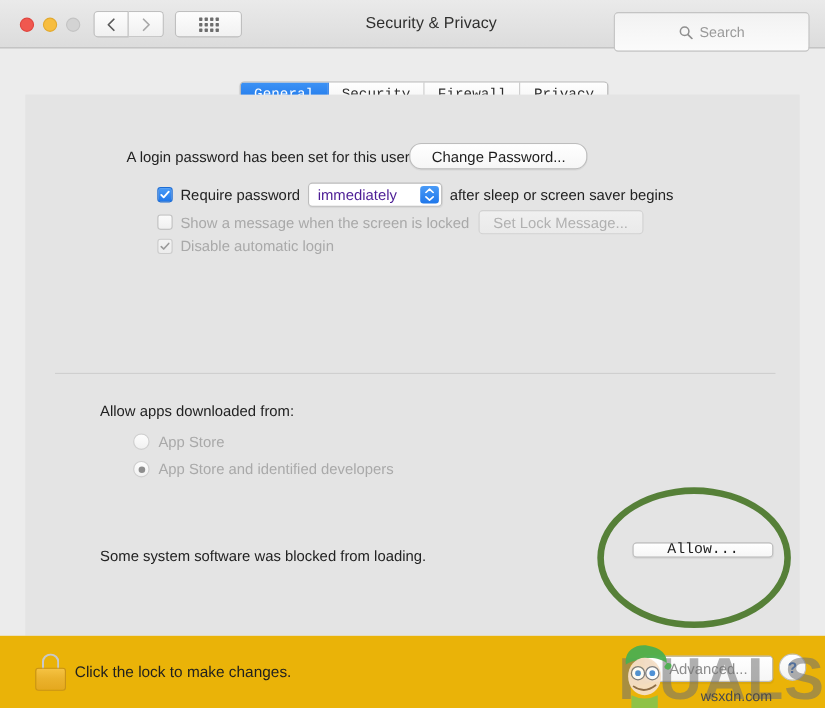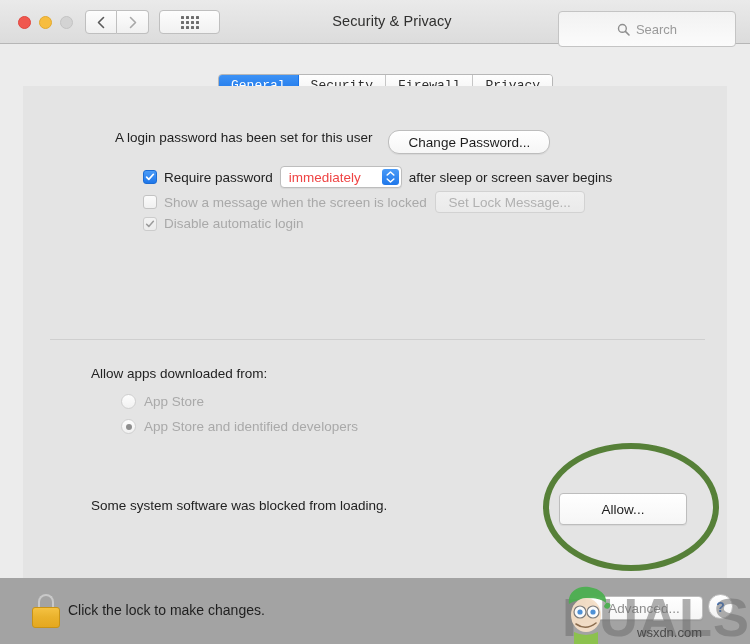--- a/index.html
+++ b/index.html
@@ -159,22 +159,22 @@
     width: 704px;
     height: 492px;
     background: #e4e4e4;
     box-sizing: border-box;
   }
 
   .row-password {
     position: absolute;
     left: 92px; top: 44px;
     display: flex;
-    align-items: flex-start;
-    gap: 16px;
+    align-items: center;
+    gap: 0;
   }
   .lbl { font-size: 13.5px; color: #222; }
 
   .btn {
     background: linear-gradient(to bottom, #ffffff, #f6f6f6);
     border: 1px solid #bdbdbd;
     border-radius: 4px;
     font-size: 13.5px;
     color: #1d1d1d;
     font-family: "Liberation Sans", sans-serif;
@@ -237,21 +237,21 @@
     background: #ffffff;
     border: 1px solid #bdbdbd;
     border-radius: 4px;
     box-sizing: border-box;
     display: flex;
     align-items: center;
     box-shadow: 0 1px 1px rgba(0,0,0,0.06);
   }
   .popup-value {
     font-size: 13.5px;
-    color: #ef4444;
+    color: #4c1d95;
     padding-left: 8px;
   }
   .popup-stepper {
     position: absolute;
     right: 2px; top: 2px;
     width: 17px; height: 16px;
     background: linear-gradient(to bottom, #4a9bf7, #1f77ea);
     border-radius: 3px;
     display: flex;
     flex-direction: column;
@@ -305,41 +305,41 @@
   .radio-label { font-size: 13.5px; color: #a9a9a9; }
 
   .blocked-row {
     position: absolute;
     left: 68px; top: 412px;
     font-size: 13.5px;
     color: #222;
   }
   .btn-allow {
     position: absolute;
-    left: 536px; top: 407px;
-    width: 128px; height: 32px;
+    left: 552px; top: 407px;
+    width: 128px; height: 14px; font-family: Liberation Mono, monospace;
   }
 
   .ellipse {
     position: absolute;
     left: 543px; top: 443px;
     width: 176px; height: 128px;
     border: 6px solid #4a7729;
     border-radius: 50%;
     box-sizing: border-box;
     opacity: 0.92;
   }
 
   
   .bottombar {
     position: absolute;
     left: 0; top: 578px;
     width: 750px;
     height: 66px;
-    background: #a3a3a3;
+    background: #eab308;
   }
   .lock {
     position: absolute;
     left: 31px; top: 16px;
     width: 30px; height: 34px;
   }
   .lock .shackle {
     position: absolute;
     left: 7px; top: 0;
     width: 16px; height: 15px;

